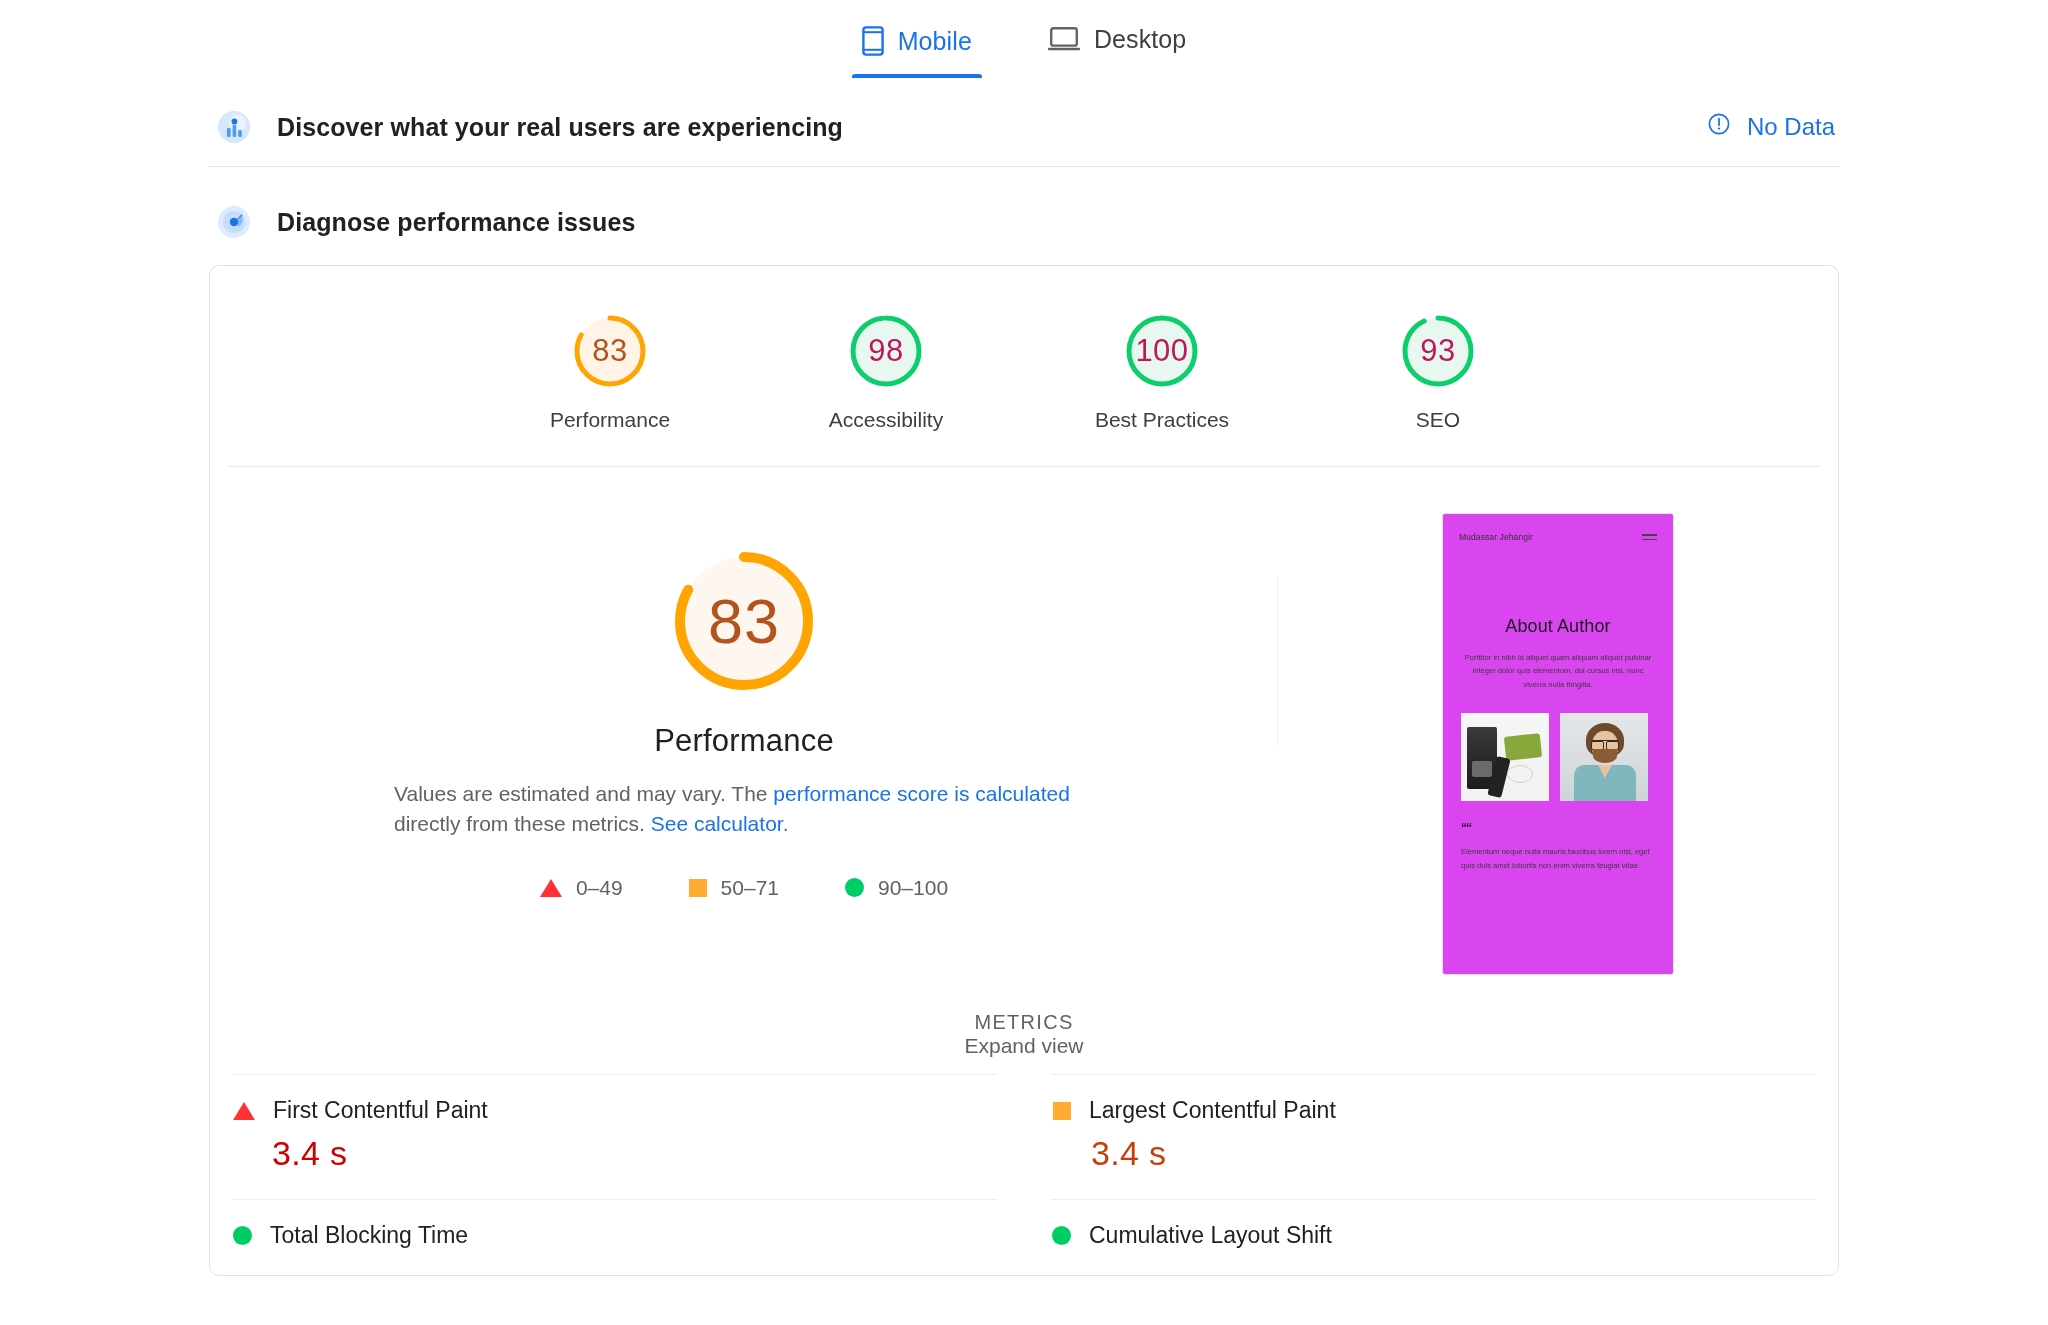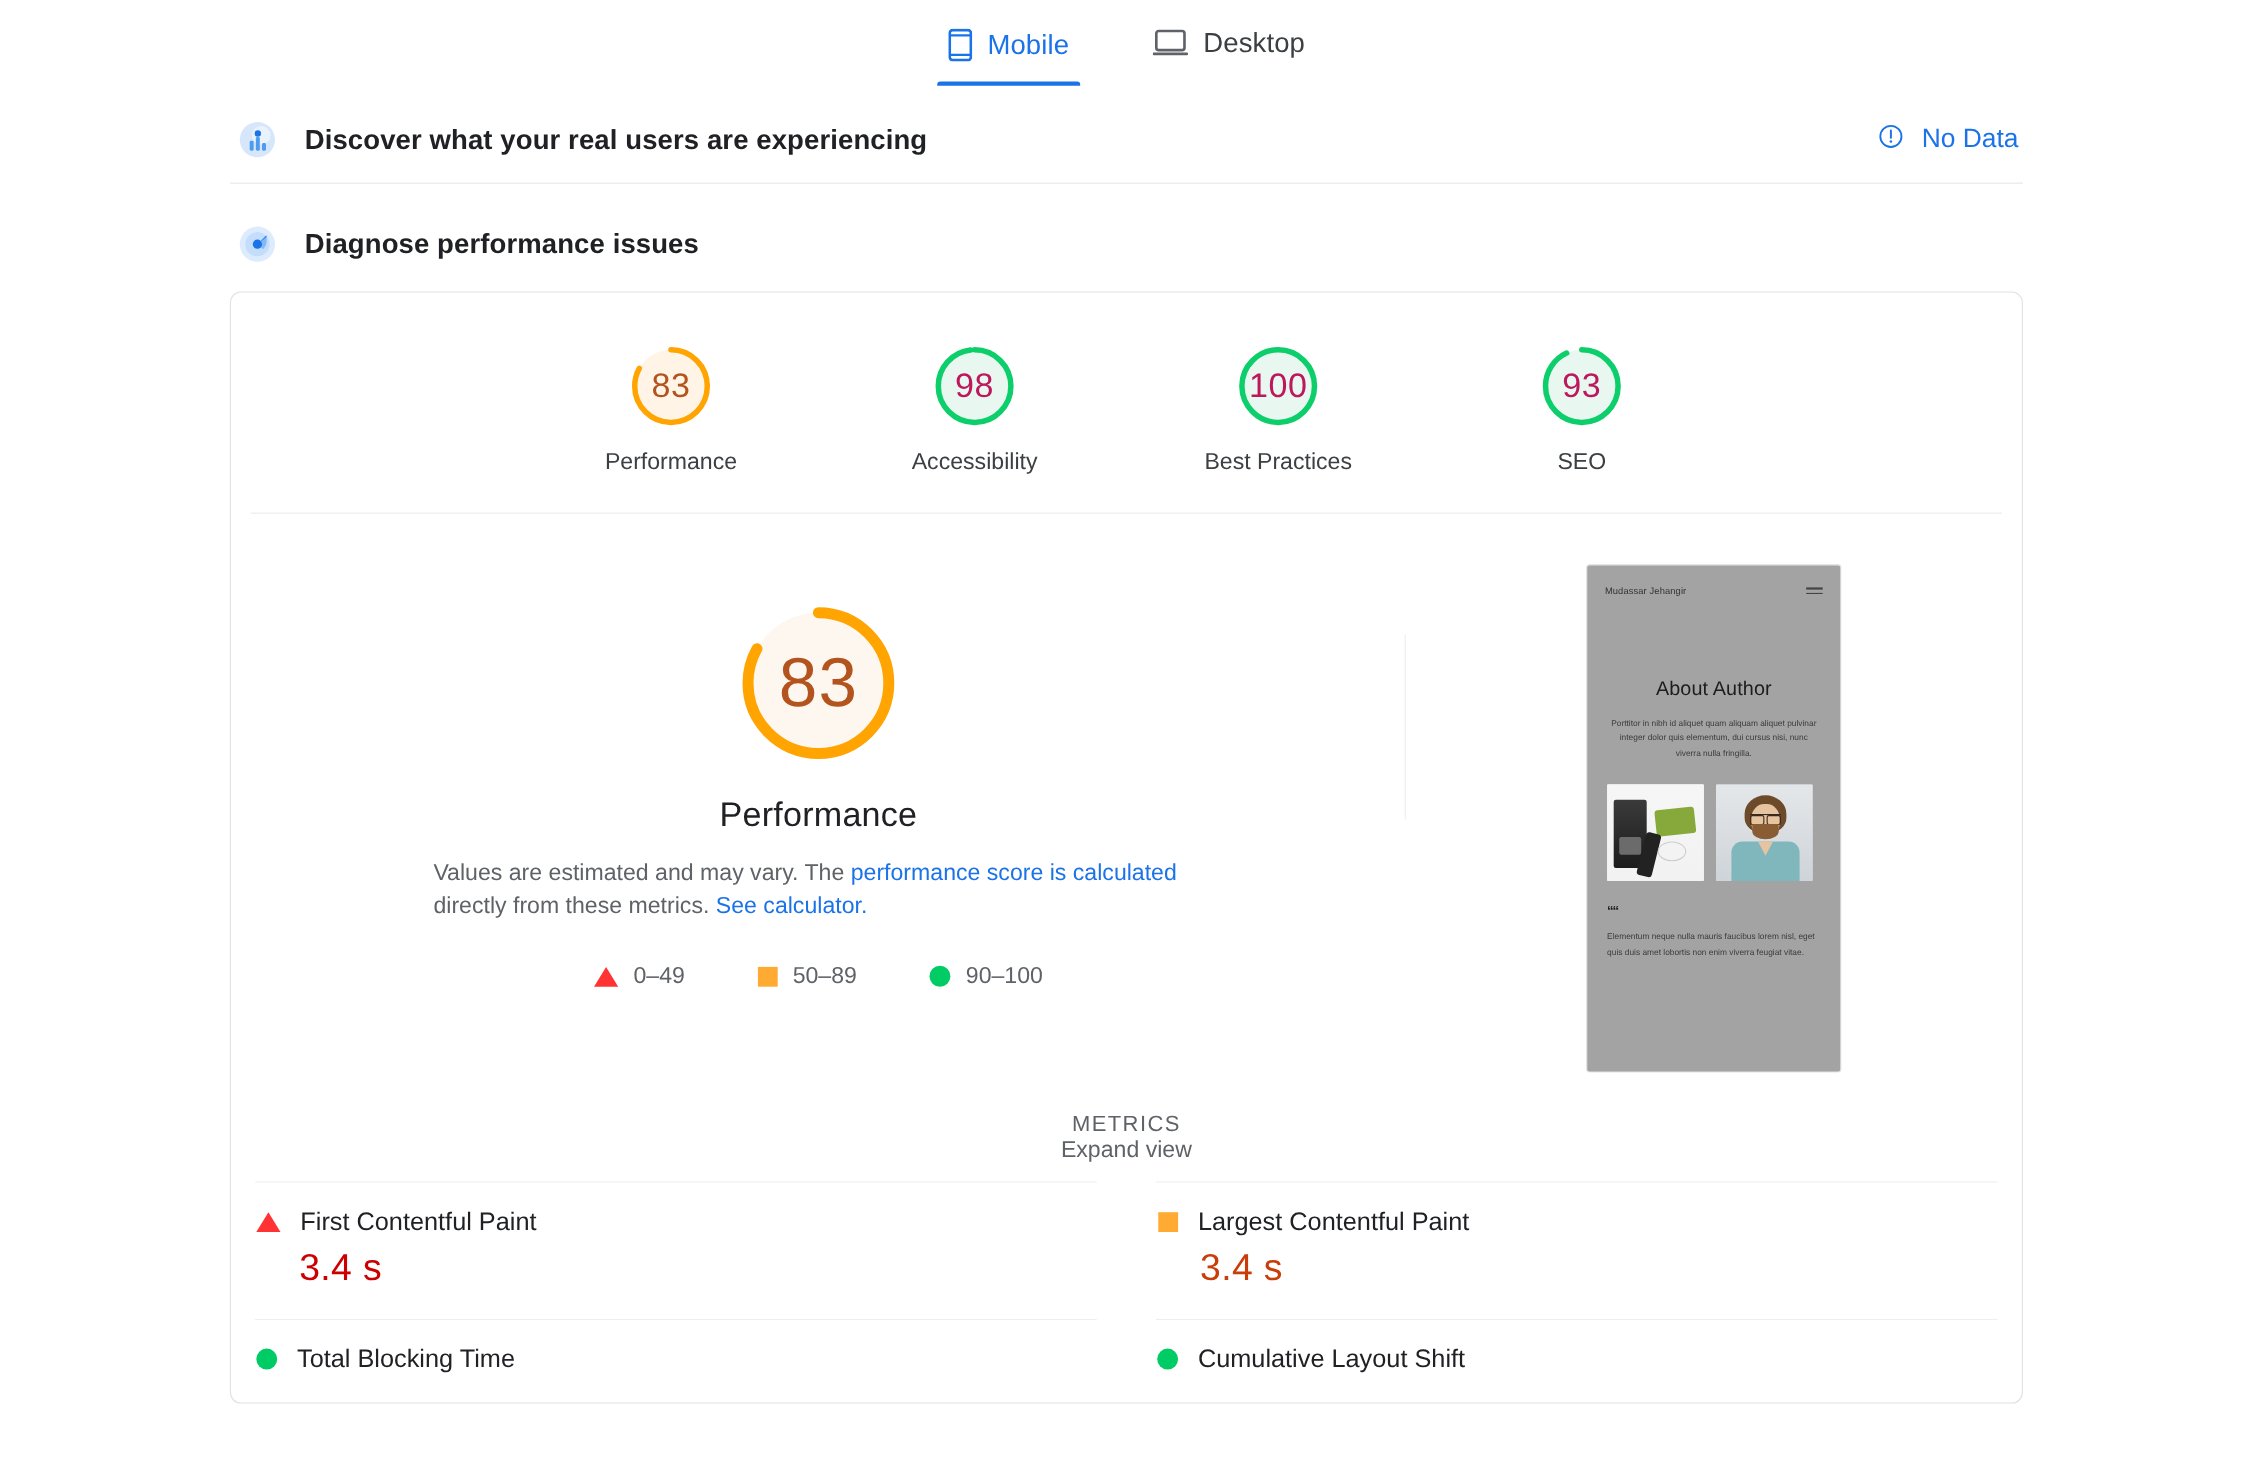--- a/index.html
+++ b/index.html
@@ -120,21 +120,21 @@
 
   .hero-divider {
     position: absolute; left: 1067px; top: 110px; width: 1px; height: 168px;
     background: #eceff1;
   }
 
   .hero-right { flex: 1 1 auto; display: flex; justify-content: center; padding-top: 0; }
 
   
   .thumb {
-    width: 232px; height: 462px; background: #a3a3a3;
+    width: 232px; height: 462px; background: #d946ef;
     border: 1px solid #e3e3e3; border-radius: 3px;
     overflow: hidden; position: relative;
     box-shadow: 0 0 0 0 rgba(0,0,0,0);
   }
   .th-nav {
     display: flex; align-items: center; justify-content: space-between;
     padding: 18px 16px 0 16px;
   }
   .th-brand { font-size: 8.5px; color: #333; letter-spacing: .1px; }
   .th-burger { display: flex; flex-direction: column; gap: 3px; }
@@ -382,21 +382,21 @@
           <span>Values are estimated and may vary. The </span><a href="#">performance score is calculated</a><span> directly from these metrics. </span><a href="#">See calculator.</a>
         </div>
 
         <div class="legend">
           <span class="legend-item">
             <span class="tri-red"></span>
             <span>0–49</span>
           </span>
           <span class="legend-item">
             <span class="sq-orange"></span>
-            <span>50–89</span>
+            <span>50–71</span>
           </span>
           <span class="legend-item">
             <span class="ci-green"></span>
             <span>90–100</span>
           </span>
         </div>
       </div>
 
       <div class="hero-right">
         <div class="thumb">

